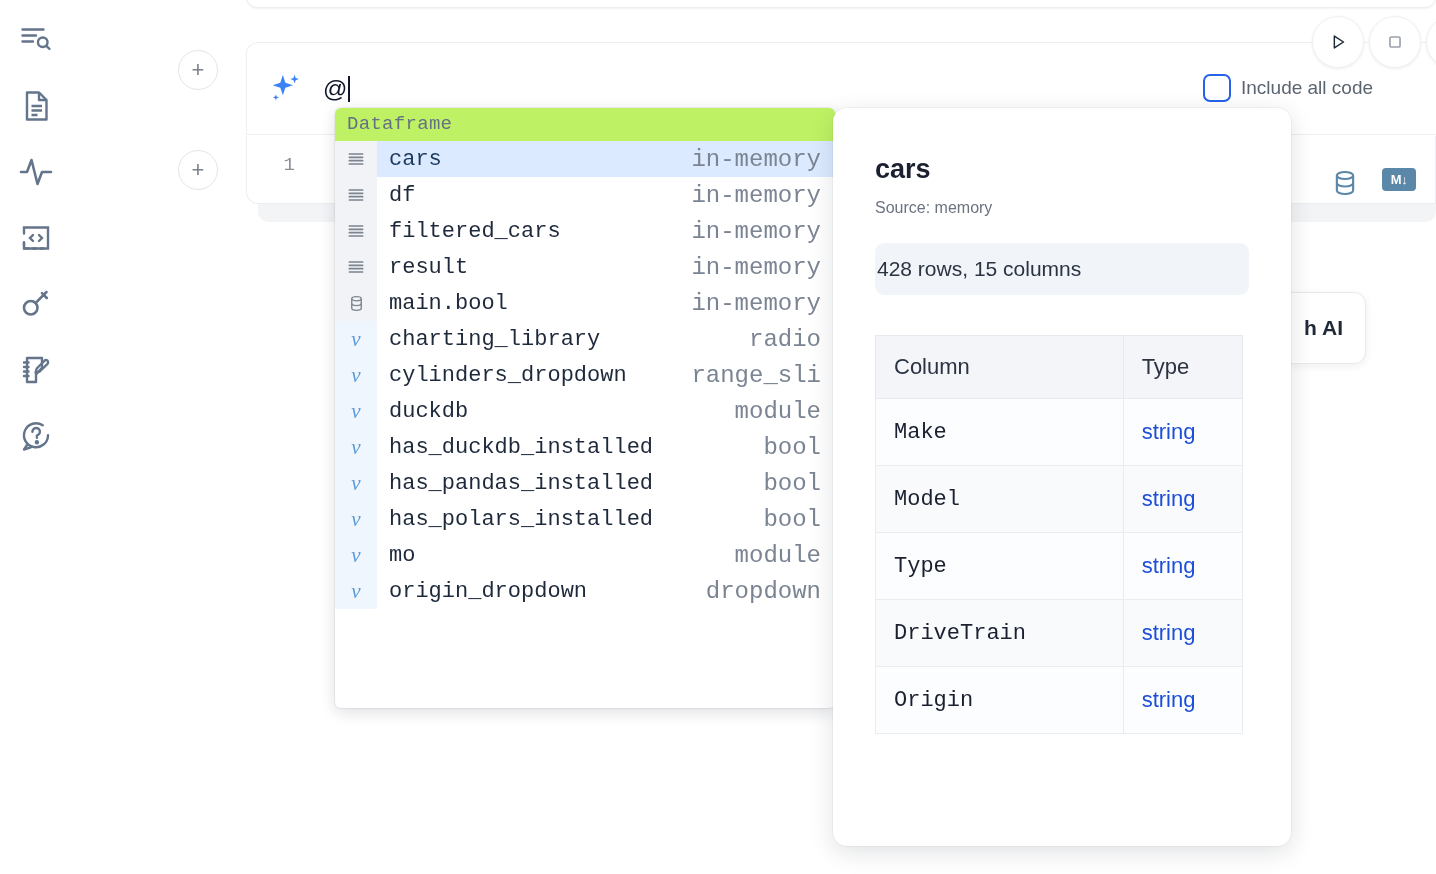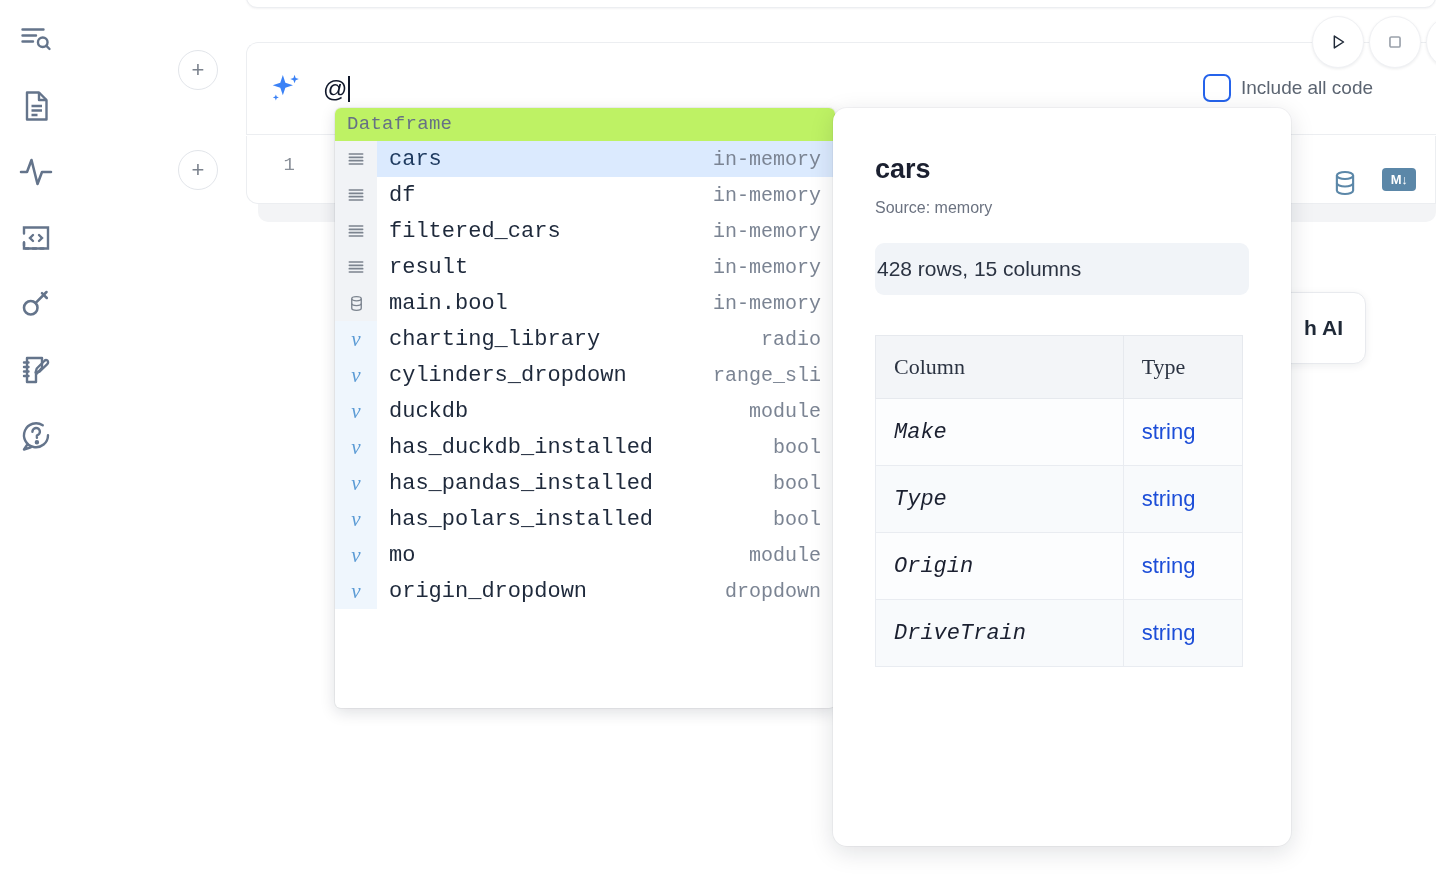--- a/index.html
+++ b/index.html
@@ -141,46 +141,46 @@
     background: #f1f3f6; color: #7c848f;
   }
   .ac-item.var .ac-gutter { background: #eff6fd; color: #5b9bd5; font-style: italic;
     font-family: "Liberation Serif", serif; font-size: 21px; }
   .ac-name-wrap {
     flex: 1; height: 36px; display: flex; align-items: center;
     justify-content: space-between; padding: 0 14px 0 12px;
   }
   .ac-name { font-size: 22px; color: #1e293b; white-space: nowrap; }
   .ac-item.selected .ac-name { color: #1e3a5f; }
-  .ac-meta { font-size: 20px; color: #7b8493; white-space: nowrap; }
+  .ac-meta { font-size: 24px; color: #7b8493; white-space: nowrap; }
 
   
   .preview {
     position: absolute; left: 833px; top: 108px; width: 458px; height: 738px;
     background: #ffffff; border-radius: 14px;
     box-shadow: 0 6px 24px rgba(15,23,42,.13), 0 0 0 1px rgba(15,23,42,.04);
     overflow: hidden; padding: 46px 42px 0 42px;
   }
   .pv-title { font-size: 27px; font-weight: bold; color: #1b2030; }
   .pv-source { margin-top: 14px; font-size: 16px; color: #6b7280; }
   .pv-badge {
     margin-top: 26px; background: #f1f4f8; border-radius: 9px;
     padding: 14px 2px; font-size: 21px; color: #2b3342;
   }
   .pv-table { margin-top: 40px; width: 368px; border-collapse: collapse; }
   .pv-table th {
     background: #f3f5f8; border: 1px solid #e6e9ee;
     text-align: left; padding: 18px 0 18px 18px;
-    font-size: 22px; font-weight: normal; color: #2b3342; font-family: Liberation Serif, serif;
+    font-size: 22px; font-weight: normal; color: #2b3342;
   }
   .pv-table td {
     border: 1px solid #e9ecf1; padding: 20px 0 20px 18px;
     font-size: 22px; background: #fcfdfe;
   }
-  .pv-table td.col { font-family: "Liberation Mono", monospace; color: #1b2030; font-style: italic; }
+  .pv-table td.col { font-family: "Liberation Mono", monospace; color: #1b2030; }
   .pv-table td.typ { color: #1d4ed8; }
   .pv-table tr:nth-child(even) td { background: #f8fafc; }
 </style>
 </head>
 <body>
 
 <div id="root">
 
   <div class="rail">
     <div class="rail-btn">
@@ -422,28 +422,32 @@
           <th>Column</th>
           <th>Type</th>
         </tr>
       </thead>
       <tbody id="pv-body">
           <tr>
             <td class="col">Make</td>
             <td class="typ">string</td>
           </tr>
           <tr>
+            <td class="col">Model</td>
+            <td class="typ">string</td>
+          </tr>
+          <tr>
             <td class="col">Type</td>
+            <td class="typ">string</td>
+          </tr>
+          <tr>
+            <td class="col">DriveTrain</td>
             <td class="typ">string</td>
           </tr>
           <tr>
             <td class="col">Origin</td>
             <td class="typ">string</td>
           </tr>
-          <tr>
-            <td class="col">DriveTrain</td>
-            <td class="typ">string</td>
-          </tr>
         </tbody>
     </table>
   </div>
 
 </div>
 
 </body></html>

